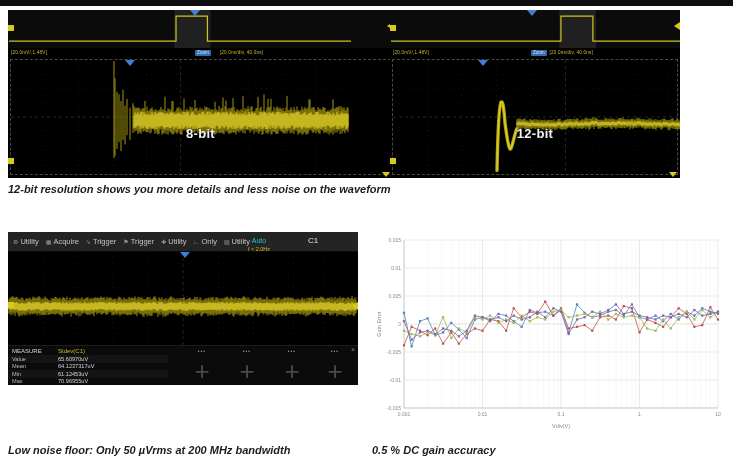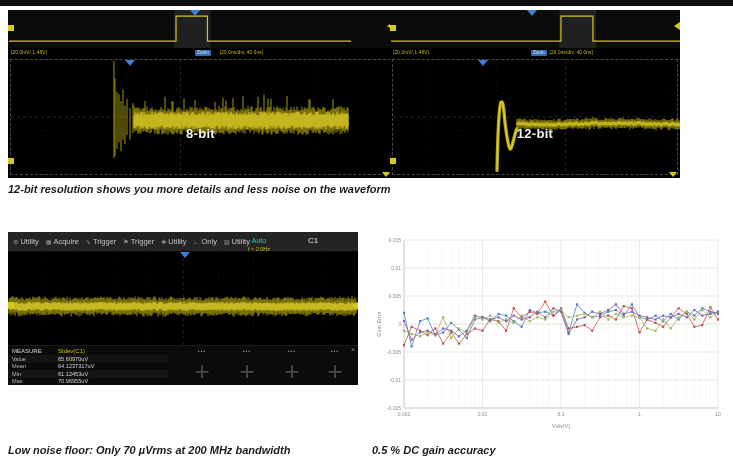--- a/index.html
+++ b/index.html
@@ -578,15 +578,15 @@
         <rect x="295.63829068075495" y="84.18" width="2.2" height="2.2" fill="#8064a2"></rect>
         <rect x="303.5173784724836" y="80.82000000000001" width="2.2" height="2.2" fill="#8064a2"></rect>
         <rect x="311.661709319245" y="84.18" width="2.2" height="2.2" fill="#8064a2"></rect>
         <rect x="319.26914534037746" y="76.9" width="2.2" height="2.2" fill="#8064a2"></rect>
         <rect x="327.14823313210616" y="82.50000000000001" width="2.2" height="2.2" fill="#8064a2"></rect>
         <rect x="335.2925639788676" y="80.82000000000001" width="2.2" height="2.2" fill="#8064a2"></rect>
         <rect x="342.9" y="78.58" width="2.2" height="2.2" fill="#8064a2"></rect>
       </svg>
   </div>
 
-  <div class="caption cap2">Low noise floor: Only 70 µVrms at 200 MHz bandwidth</div>
+  <div class="caption cap2">Low noise floor: Only 50 µVrms at 200 MHz bandwidth</div>
   <div class="caption cap3">0.5 % DC gain accuracy</div>
 </div>
 
 </body></html>

